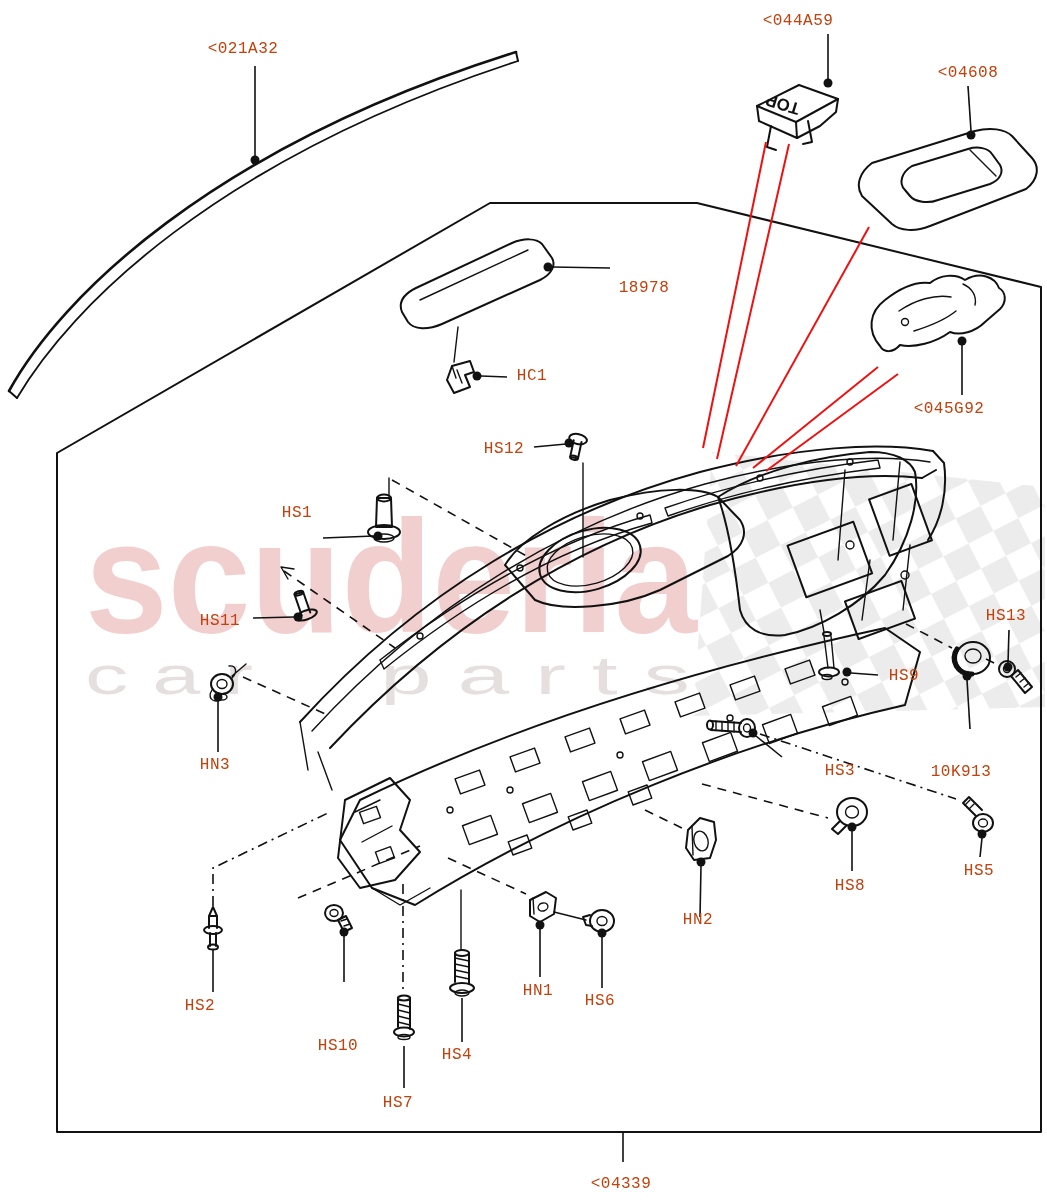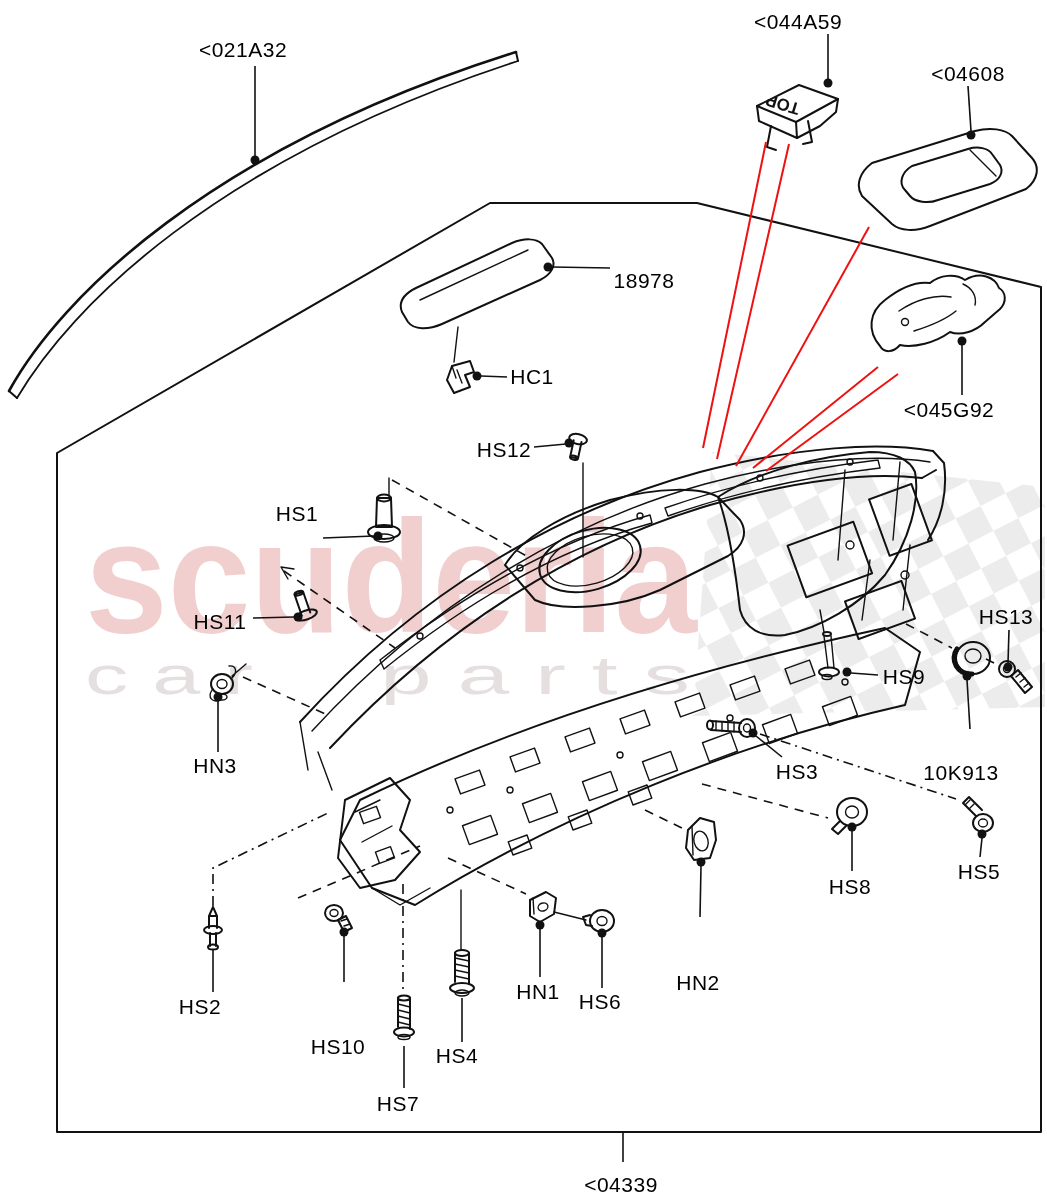--- a/index.html
+++ b/index.html
@@ -1,20 +1,20 @@
 <!DOCTYPE html>
 <html><head>
 <meta charset="utf-8">
 <style>
   html,body{margin:0;padding:0;background:#fff;}
   #canvas{position:relative;width:1047px;height:1200px;background:#ffffff;overflow:hidden;
           font-family:"Liberation Sans",sans-serif;}
   svg{position:absolute;left:0;top:0;}
-  .lbl{position:absolute;transform:translate(-50%,-50%);font-size:21px;color:#000000;
-       white-space:nowrap;line-height:1;letter-spacing:0.5px;}
+  .lbl{position:absolute;transform:translate(-50%,-50%);font-size:16px;color:#c2410c;
+       white-space:nowrap;line-height:1;letter-spacing:0.5px;font-family:Liberation Mono, monospace;}
   .art{stroke:#111;fill:none;stroke-width:2;stroke-linecap:round;stroke-linejoin:round;}
   .thin{stroke-width:1.4;}
   .leader{stroke:#111;stroke-width:1.6;fill:none;}
   .dot{fill:#111;stroke:none;}
   .dash{stroke:#111;stroke-width:1.6;fill:none;stroke-dasharray:9 7;}
   .dashdot{stroke:#111;stroke-width:1.6;fill:none;stroke-dasharray:10 5 2 5;}
 </style>
 </head>
 <body>
 
@@ -327,34 +327,34 @@
     <path class="leader" d="M 602,937 L 602,988"></path>
         <circle class="dot" cx="602" cy="933" r="4.5"></circle>
     <path class="leader" d="M 404,1046 L 404,1088"></path>
     <path class="leader" d="M 623,1133 L 623,1162"></path>
   </g>
 </svg>
 
 <div class="lbl" style="left:243px;top:49px">&lt;021A32</div>
 <div class="lbl" style="left:798px;top:21px">&lt;044A59</div>
 <div class="lbl" style="left:968px;top:73px">&lt;04608</div>
-<div class="lbl" style="left:644px;top:280px">18978</div>
+<div class="lbl" style="left:644px;top:288px">18978</div>
 <div class="lbl" style="left:532px;top:376px">HC1</div>
 <div class="lbl" style="left:949px;top:409px">&lt;045G92</div>
 <div class="lbl" style="left:504px;top:449px">HS12</div>
 <div class="lbl" style="left:297px;top:513px">HS1</div>
 <div class="lbl" style="left:1006px;top:616px">HS13</div>
 <div class="lbl" style="left:220px;top:621px">HS11</div>
 <div class="lbl" style="left:904px;top:676px">HS9</div>
 <div class="lbl" style="left:961px;top:772px">10K913</div>
 <div class="lbl" style="left:215px;top:765px">HN3</div>
-<div class="lbl" style="left:797px;top:771px">HS3</div>
+<div class="lbl" style="left:840px;top:771px">HS3</div>
 <div class="lbl" style="left:850px;top:886px">HS8</div>
 <div class="lbl" style="left:979px;top:871px">HS5</div>
-<div class="lbl" style="left:698px;top:982px">HN2</div>
+<div class="lbl" style="left:698px;top:920px">HN2</div>
 <div class="lbl" style="left:200px;top:1006px">HS2</div>
 <div class="lbl" style="left:338px;top:1046px">HS10</div>
 <div class="lbl" style="left:457px;top:1055px">HS4</div>
 <div class="lbl" style="left:538px;top:991px">HN1</div>
 <div class="lbl" style="left:600px;top:1001px">HS6</div>
 <div class="lbl" style="left:398px;top:1103px">HS7</div>
 <div class="lbl" style="left:621px;top:1184px">&lt;04339</div>
 </div>
 
 </body></html>

